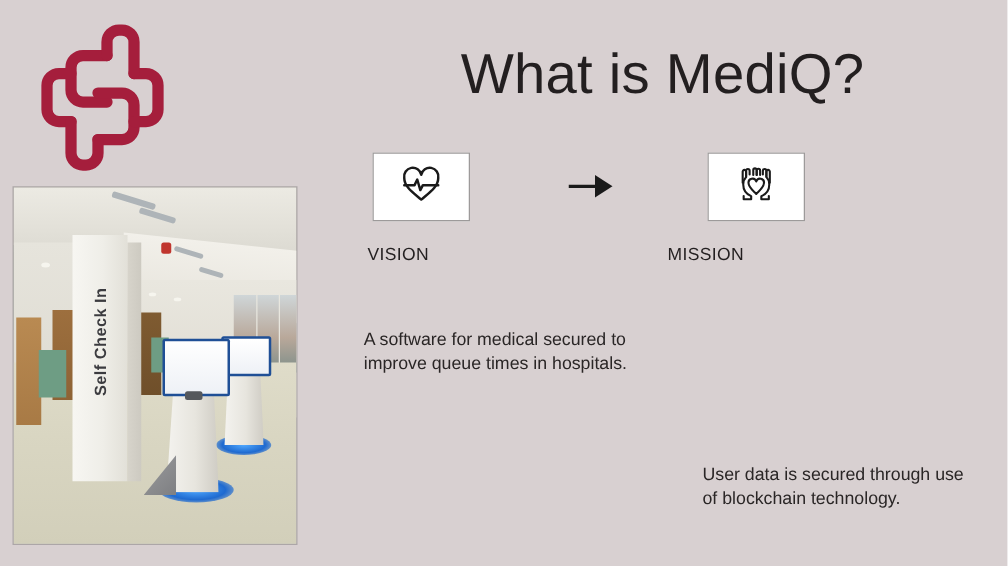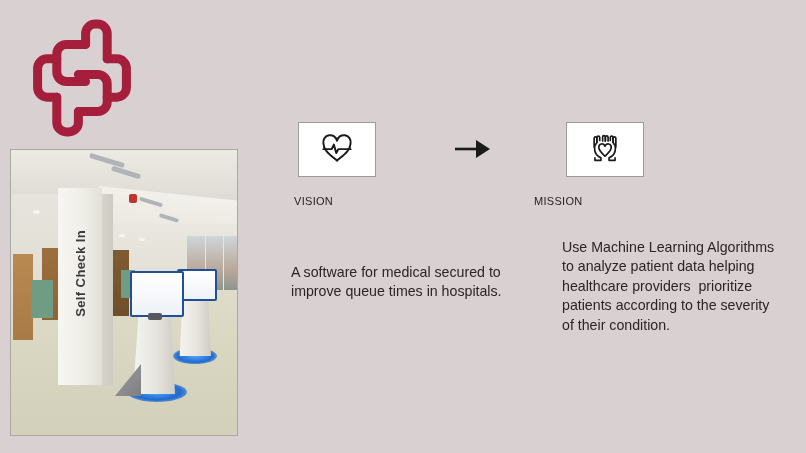--- a/index.html
+++ b/index.html
@@ -193,21 +193,21 @@
     position: absolute;
     left: 452px;
     top: 132px;
     width: 40px;
     height: 34px;
   }
 
   
   .col-label {
     position: absolute;
-    font-size: 11px;
+    font-size: 14px;
     font-weight: 400;
     color: #231f20;
     letter-spacing: 0.3px;
   }
   #vision-label { left: 294px; top: 195px; }
   #mission-label { left: 534px; top: 195px; }
 
   .body-text {
     position: absolute;
     font-size: 14.2px;
@@ -307,20 +307,21 @@
     <div class="ph-layer kiosk-screen" style="left:119px; top:121px; width:50px; height:42px;">
       <div class="kiosk-screen-inner"></div>
     </div>
     <div class="ph-layer" style="left:137px; top:163px; width:14px; height:7px;
                 background:#55585c; border-radius:2px;"></div>
     <div class="ph-layer" style="left:104px; top:206px; width:26px; height:40px;
                 background:linear-gradient(135deg,#9fa0a2 0%,#7e7f82 100%);
                 clip-path: polygon(0 100%, 100% 20%, 100% 100%);"></div>
   </div>
 
+  <div id="title">What is MediQ?</div>
 
   <div class="icon-box" id="vision-box">
     <span>
       <svg width="32" height="30" viewBox="0 0 34 32" aria-hidden="true">
         <path d="M17 29.5
                  C 10 23.5, 2.5 18.5, 2.5 11
                  A 7.2 7.2 0 0 1 17 8.4
                  A 7.2 7.2 0 0 1 31.5 11
                  C 31.5 18.5, 24 23.5, 17 29.5 Z" fill="none" stroke="#1a1a1a" stroke-width="2.1" stroke-linejoin="round"></path>
         <path d="M2.5 17.2 H11.3 L13.6 12.4 L16.2 21.4 L18.4 17.2 H31.5" fill="none" stroke="#1a1a1a" stroke-width="2.1" stroke-linecap="round" stroke-linejoin="round"></path>
@@ -362,15 +363,15 @@
                    C 24 20.2, 20.4 22.8, 17 26.2 Z"></path>
         </g>
       </svg>
     </span>
   </div>
 
   <div class="col-label" id="vision-label">VISION</div>
   <div class="col-label" id="mission-label">MISSION</div>
 
   <div class="body-text" id="vision-text">A software for medical secured to improve queue times in hospitals.</div>
-  <div class="body-text" id="mission-p1">Use Machine Learning Algorithms to analyze patient data helping healthcare providers  prioritize patients according to the severity of their condition.</div>
+  <div class="body-text" id="mission-p2">User data is secured through use of blockchain technology.</div>
 
 </div>
 
 </body></html>

